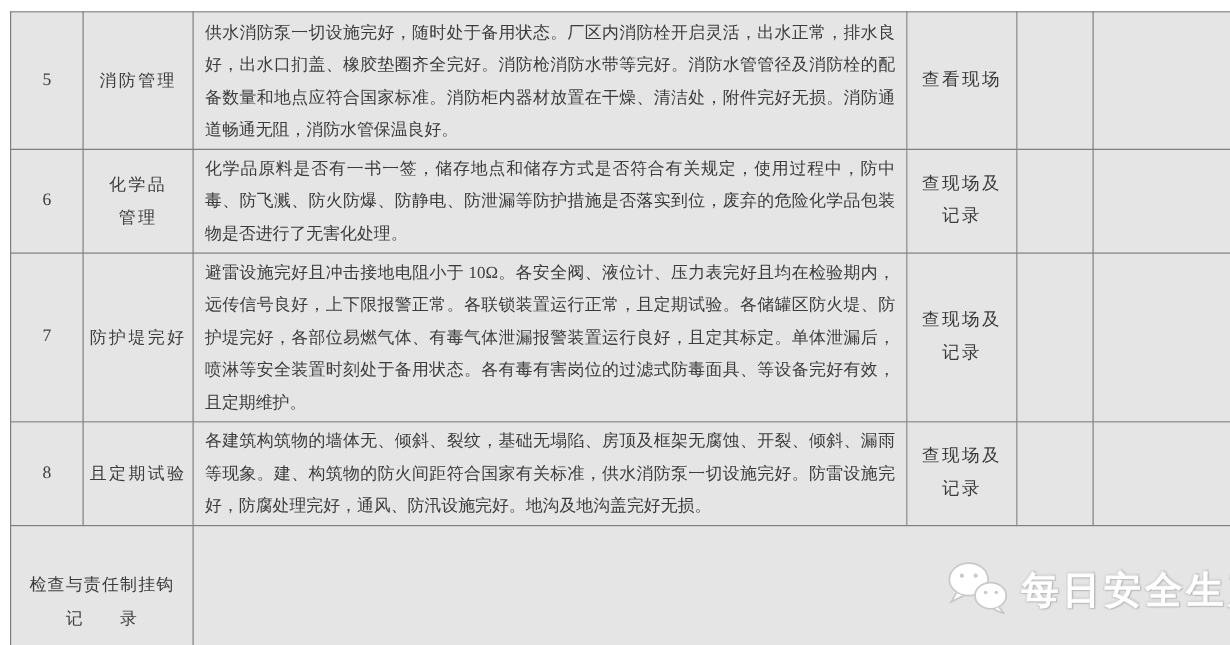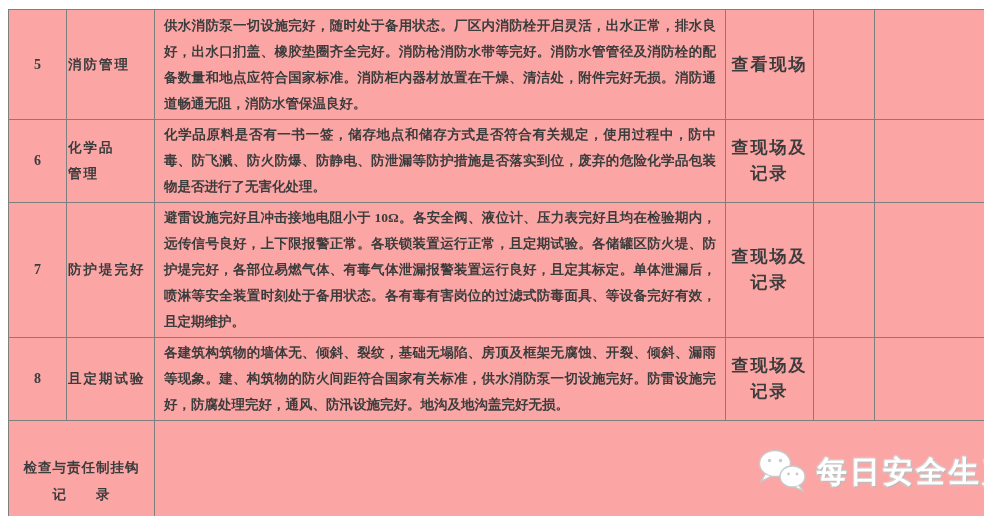--- a/index.html
+++ b/index.html
@@ -7,29 +7,28 @@
     width:984px;height:516px;position:relative;background:#ffffff;
     font-family:"Liberation Serif","DejaVu Serif",serif;
     color:#3c3c3c;overflow:hidden;
   }
   table.checklist{
     position:absolute;left:8px;top:9px;
     border-collapse:collapse;table-layout:fixed;width:968px;
   }
   table.checklist td{
     border:1px solid #7f7f7f;vertical-align:middle;overflow:hidden;
-    background:#fca5a5;
-    font-weight:bold;
+    background:#e5e5e5;
   }
   td.no{width:55px;text-align:center;font-size:14px;}
-  td.cat{width:85px;text-align:left;font-size:13.5px;letter-spacing:2px;
+  td.cat{width:85px;text-align:center;font-size:13.5px;letter-spacing:2px;
          white-space:pre-line;line-height:26px;}
   td.desc{width:552px;font-size:13.5px;line-height:26px;text-align:justify;
           padding:2px 9px;}
-  td.method{width:85px;text-align:center;font-size:17px;letter-spacing:2px;
+  td.method{width:85px;text-align:center;font-size:14px;letter-spacing:2px;
             white-space:pre-line;line-height:26px;}
   td.blank1{width:58px;}
   td.blank2{width:133px;}
   td.footer-label{text-align:center;font-size:13.5px;letter-spacing:1px;
                   white-space:pre-line;line-height:27px;}
   .watermark{
     position:absolute;left:756px;top:447px;height:50px;
     display:flex;align-items:center;gap:9px;
   }
   .watermark-text{

